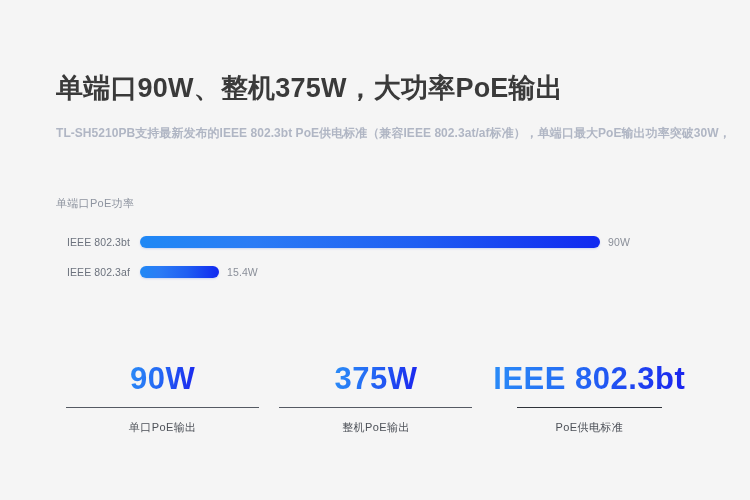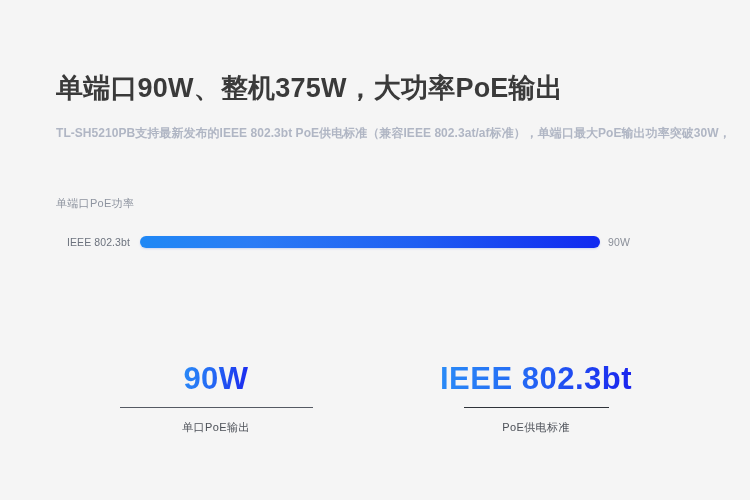--- a/index.html
+++ b/index.html
@@ -175,32 +175,44 @@
 
       <div class="bar-row">
         <div class="bar-label">IEEE 802.3bt</div>
         <div class="bar-track">
           <div class="bar-fill" style="width: 460px;"></div>
           <div class="bar-value">90W</div>
         </div>
       </div>
 
 
+      <div class="bar-row">
+        <div class="bar-label">IEEE 802.3af</div>
+        <div class="bar-track">
+          <div class="bar-fill" style="width: 79px;"></div>
+          <div class="bar-value">15.4W</div>
+        </div>
+      </div>
 
     </div>
   </div>
 
   <div class="stats">
 
     <div class="stat">
       <div class="stat-value">90W</div>
       <div class="stat-rule"></div>
       <div class="stat-caption">单口PoE输出</div>
     </div>
 
+    <div class="stat">
+      <div class="stat-value">375W</div>
+      <div class="stat-rule"></div>
+      <div class="stat-caption">整机PoE输出</div>
+    </div>
 
     <div class="stat wide">
       <div class="stat-value">IEEE 802.3bt</div>
       <div class="stat-rule"></div>
       <div class="stat-caption">PoE供电标准</div>
     </div>
 
   </div>
 
 </div>

